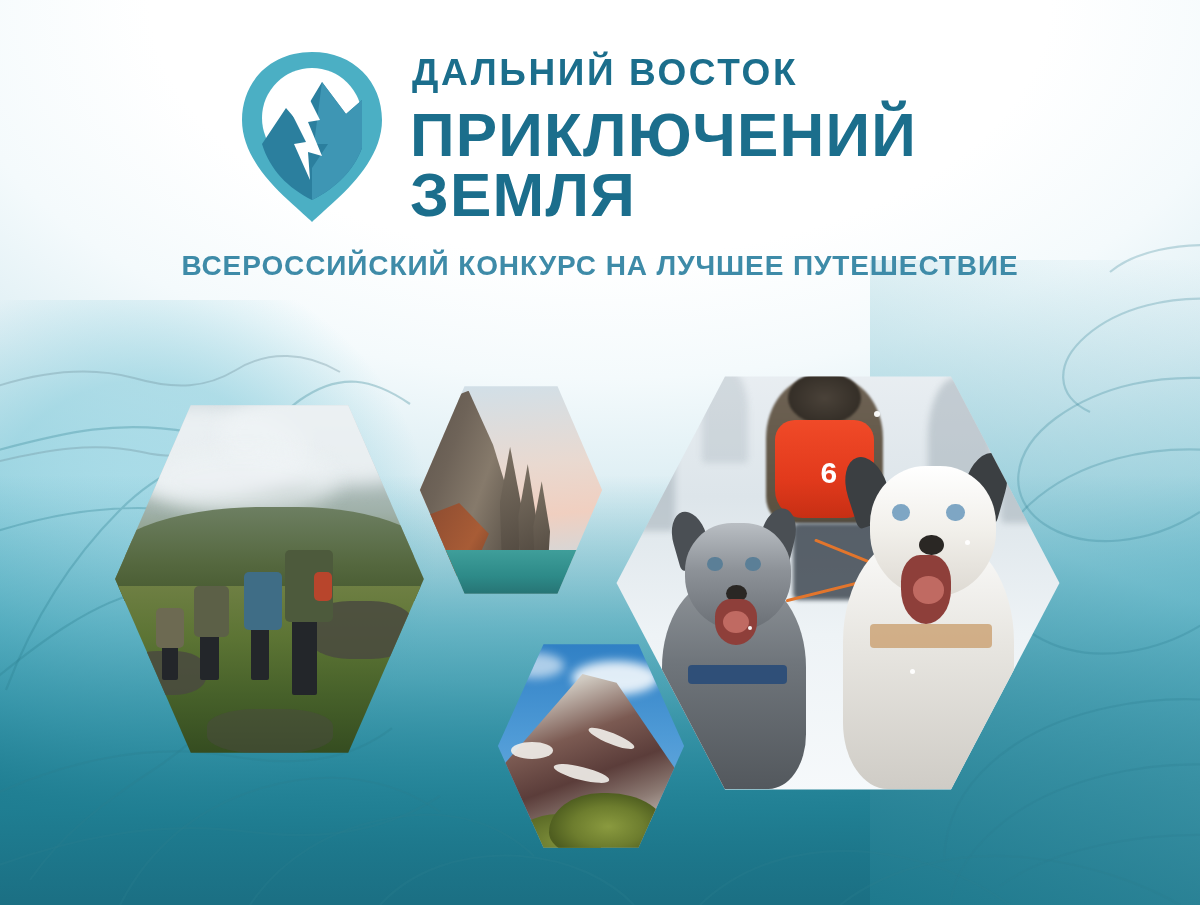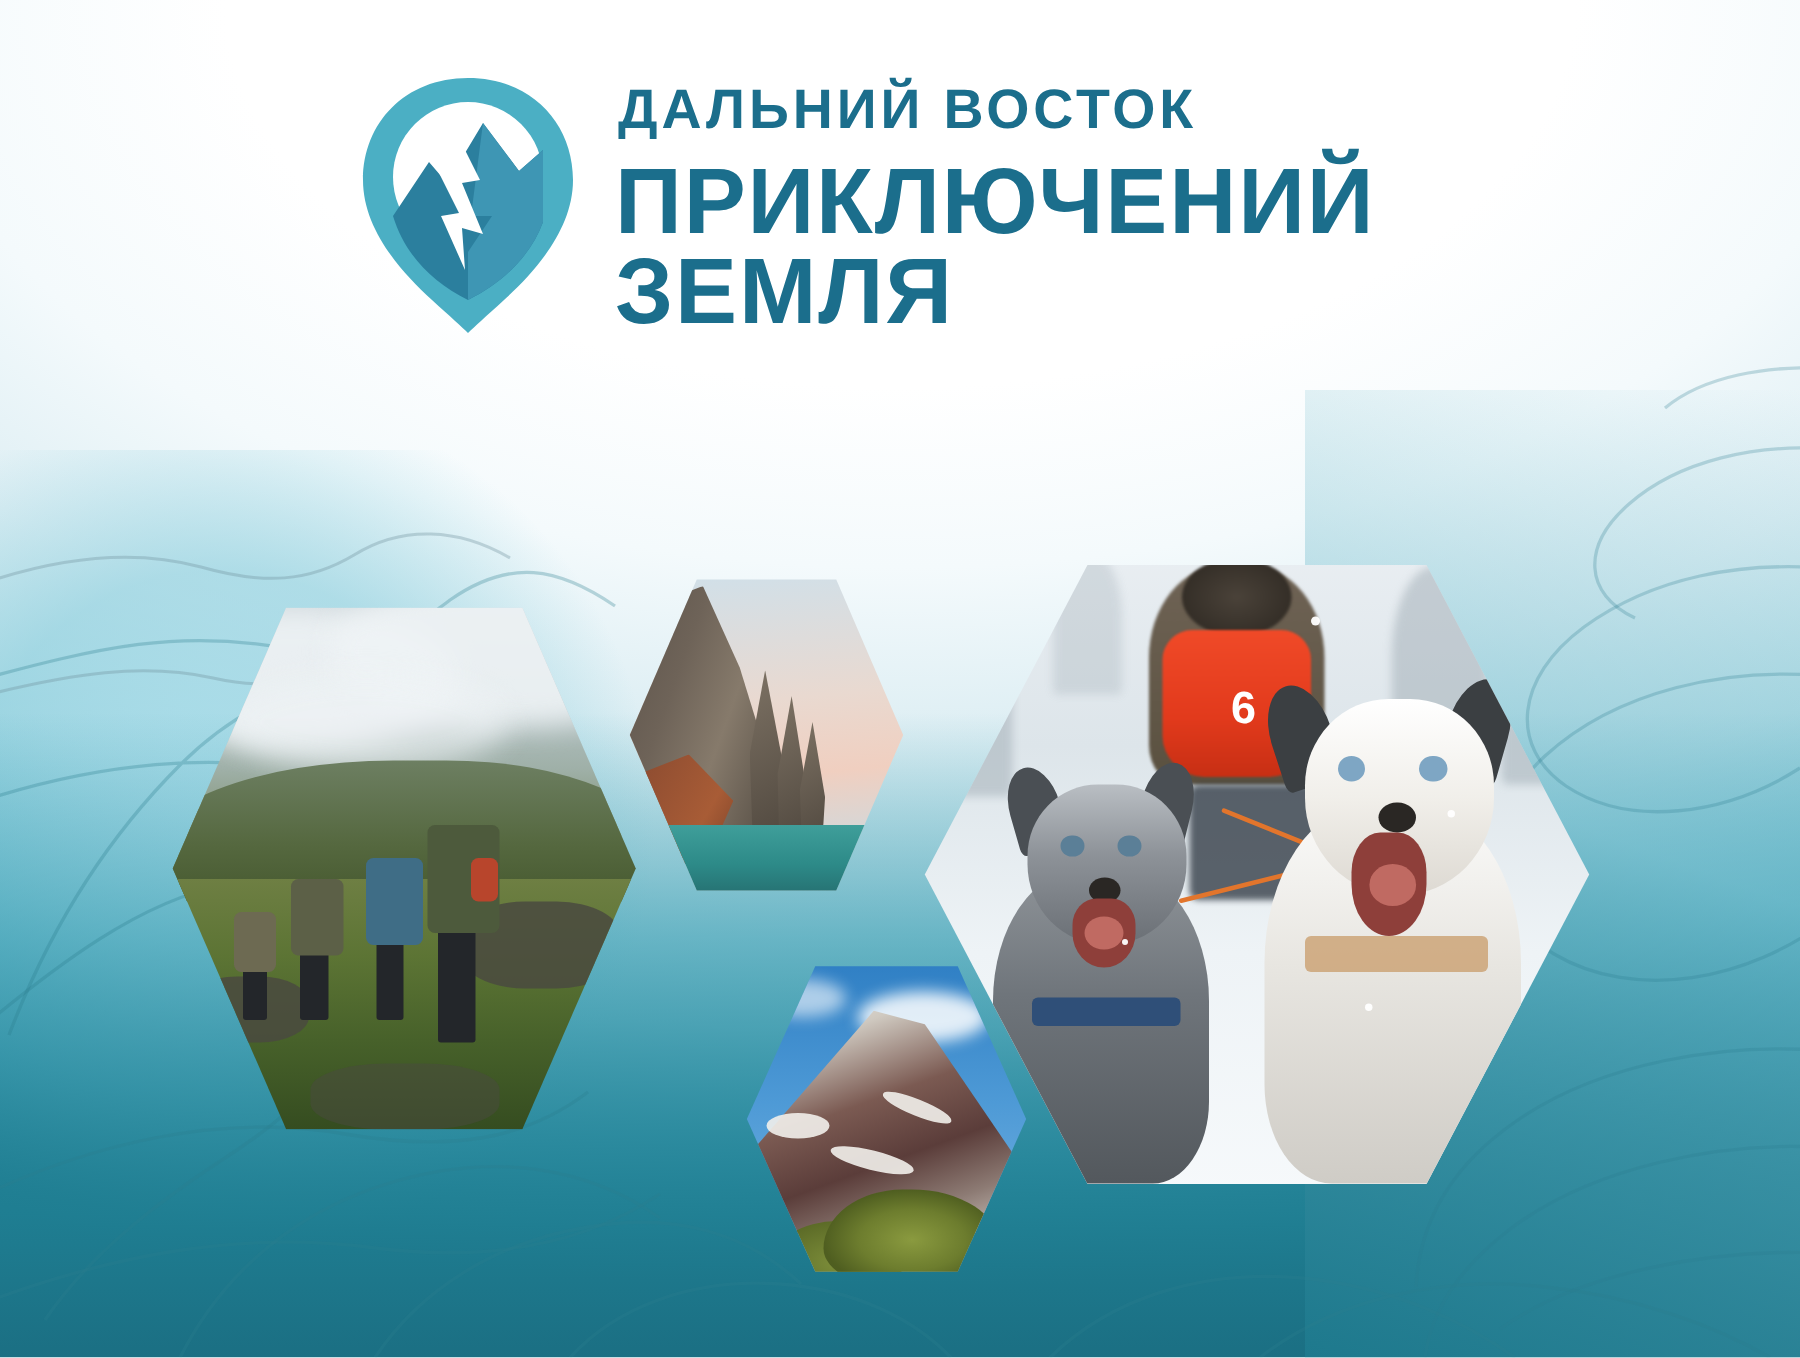--- a/index.html
+++ b/index.html
@@ -337,17 +337,18 @@
       </div>
 
       <div class="brand-text">
         <div class="kicker">ДАЛЬНИЙ ВОСТОК</div>
         <div class="title-main row2">ПРИКЛЮЧЕНИЙ</div>
         <div class="title-main">ЗЕМЛЯ</div>
       </div>
     </div>
 
     <div class="subtitle">
+      <div>ВСЕРОССИЙСКИЙ КОНКУРС НА ЛУЧШЕЕ ПУТЕШЕСТВИЕ</div>
     </div>
   </div>
 
 
 </div>
 
 </body></html>

